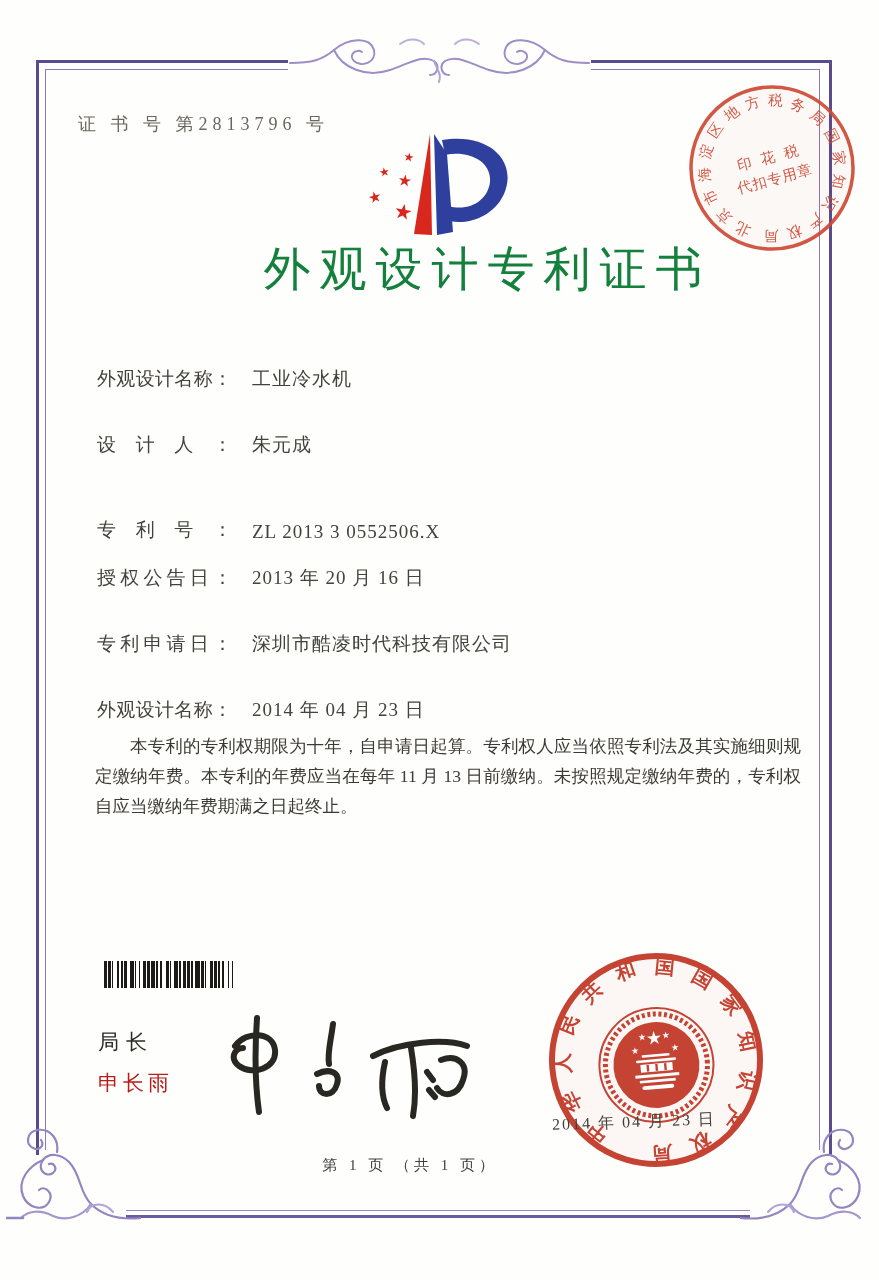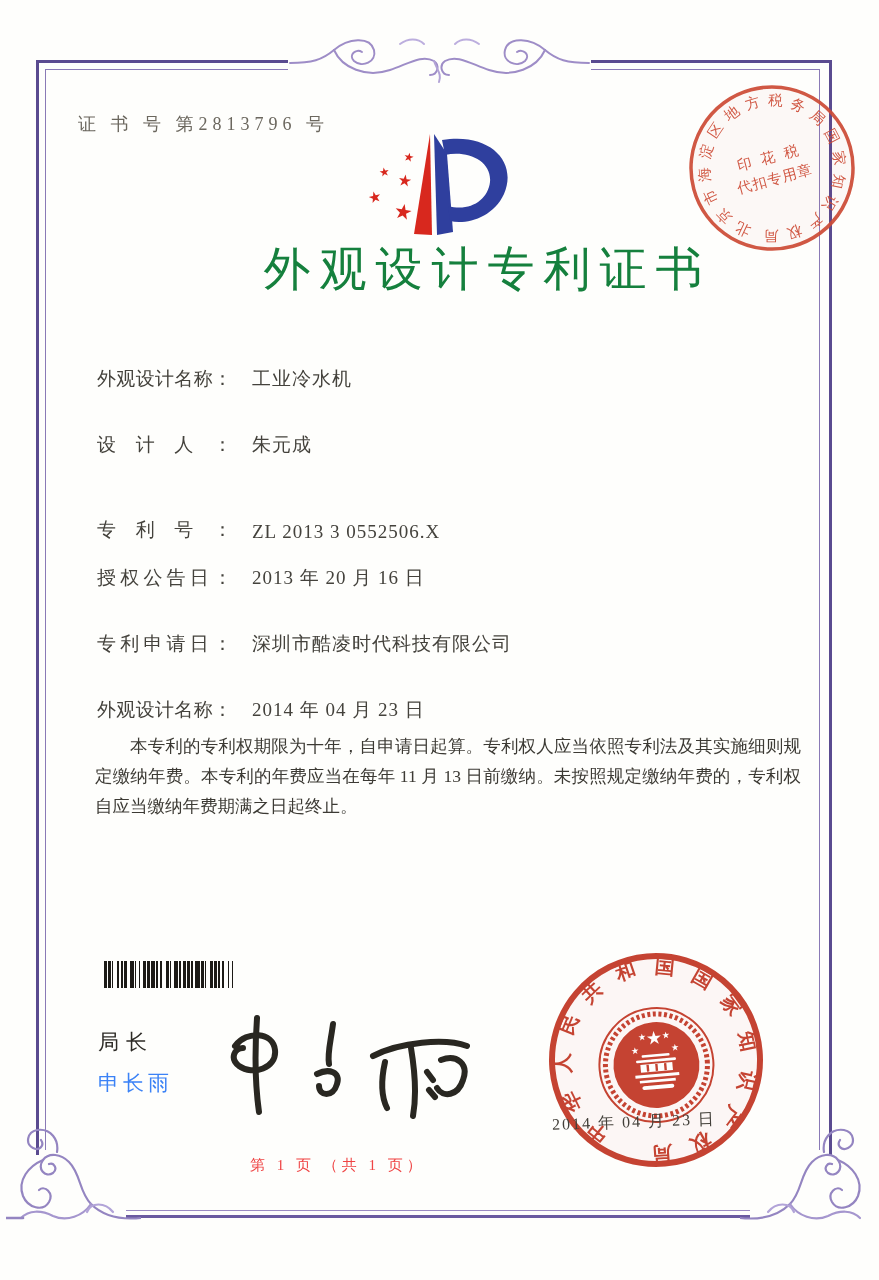--- a/index.html
+++ b/index.html
@@ -36,24 +36,24 @@
   .fvalue{margin-left:20px;letter-spacing:1px;}
   
   .body-text{position:absolute;left:95px;top:731px;width:706px;font-size:17.5px;
     line-height:30px;color:#3c3a34;text-align:justify;}
   .body-text p{margin:0;text-indent:2em;}
   
   .barcode{position:absolute;left:104px;top:961px;width:233px;height:27px;overflow:hidden;
     white-space:nowrap;font-size:0;}
   .barcode i{display:inline-block;height:27px;}
   .sig-title{position:absolute;left:98px;top:1028px;font-size:21px;letter-spacing:7px;color:#2c2a25;}
-  .sig-name{position:absolute;left:98px;top:1069px;font-size:21px;letter-spacing:4px;color:#3b82f6;}
+  .sig-name{position:absolute;left:98px;top:1069px;font-size:21px;letter-spacing:4px;color:#b91c1c;}
   .signature{position:absolute;left:205px;top:1002px;width:280px;height:122px;}
-  .footer{position:absolute;left:250px;top:1156px;width:320px;text-align:left;
-    font-size:15px;letter-spacing:4px;color:#ef4444;}
+  .footer{position:absolute;left:250px;top:1156px;width:320px;text-align:center;
+    font-size:15px;letter-spacing:4px;color:#404040;}
   .seal-ring{font-family:"Liberation Serif","DejaVu Serif",serif;}
 </style>
 </head>
 <body>
 
 <div class="page">
 
   <div class="frame-outer"></div>
   <div class="frame-inner"></div>
   <div class="frame-bottom-in"></div>

